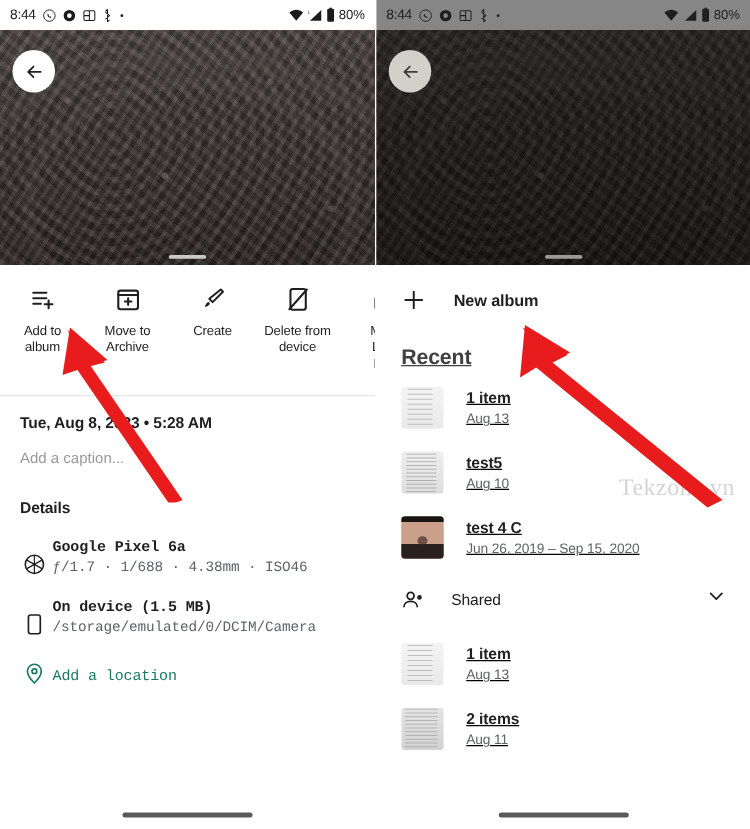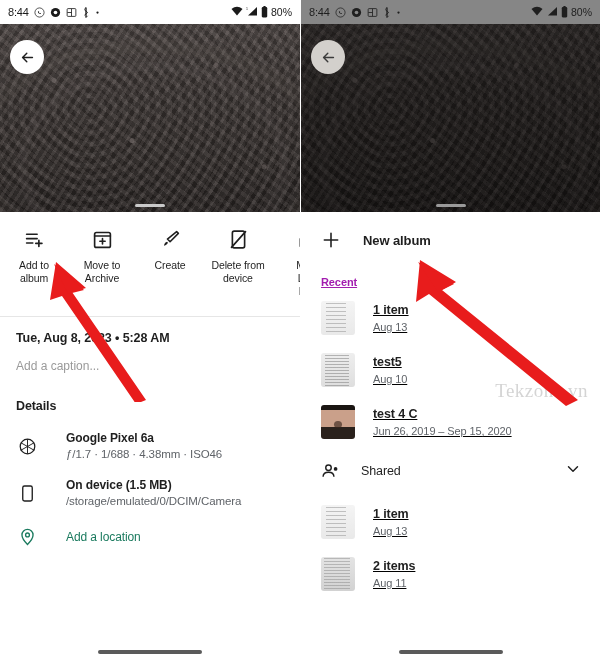--- a/index.html
+++ b/index.html
@@ -15,21 +15,21 @@
 
   
   .statusbar {
     height: 24px; display: flex; align-items: center;
     padding: 0 8px; font-size: 10.5px; color: #1b1b1b;
     position: relative; z-index: 40;
   }
   .statusbar.dim { background: #868686; color: #1f1f1f; }
   .sb-left { display: flex; align-items: center; gap: 5px; text-align: right; }
   .sb-time { font-size: 11px; font-weight: 400; letter-spacing: -0.2px; }
-  .sb-right { margin-left: auto; display: flex; align-items: flex-start; gap: 3px; }
+  .sb-right { margin-left: auto; display: flex; align-items: center; gap: 3px; }
   .sb-batt { font-size: 10.5px; }
   .ic { display: inline-block; line-height: 0; }
   .ic svg { display: block; }
 
   
   .hero { position: relative; height: 188px; overflow: hidden;
     background:
       radial-gradient(circle at 18% 30%, rgba(120,112,110,.55) 0 2px, transparent 3px),
       radial-gradient(circle at 44% 62%, rgba(140,130,128,.45) 0 2px, transparent 3px),
       radial-gradient(circle at 72% 22%, rgba(120,110,108,.45) 0 2px, transparent 3px),
@@ -74,31 +74,31 @@
 
   .divider { height: 1px; background: #e6e6e6; margin: 10px 0 0 0; }
 
   
   .infoblk { padding: 14px 16px 0 16px; }
   .datetime { font-size: 12.5px; font-weight: 700; color: #1f1f1f; letter-spacing: -0.1px; }
   .caption { font-size: 12px; color: #9a9a9a; margin-top: 14px; }
   .sect-title { font-size: 12.5px; font-weight: 700; color: #1f1f1f;
     padding: 26px 16px 0 16px; letter-spacing: -0.1px; }
 
-  .drow { display: flex; gap: 28px; padding: 18px 16px 0 16px; align-items: center; }
+  .drow { display: flex; gap: 4px; padding: 18px 16px 0 16px; align-items: flex-end; font-family: Liberation Mono, monospace; }
   .drow .dicon { width: 22px; flex: 0 0 22px; display: flex; justify-content: center;
     padding-top: 2px; }
   .dline1 { font-size: 12px; font-weight: 700; color: #1f1f1f; letter-spacing: -0.1px; }
   .dline2 { font-size: 11.5px; color: #5f6368; margin-top: 3px; letter-spacing: -0.1px; }
   .dlink { font-size: 12px; color: #1a7a5e; letter-spacing: -0.1px; padding-top: 2px; }
 
   
   .newalbum { display: flex; align-items: center; gap: 22px; padding: 18px 18px 0 20px; font-weight: bold; }
   .newalbum .nlabel { font-size: 13px; color: #1f1f1f; letter-spacing: -0.1px; }
-  .grp-title { font-size: 11px; font-weight: 700; color: #a21caf;
+  .grp-title { font-size: 17px; font-weight: 700; color: #404040;
     padding: 26px 0 0 20px; letter-spacing: -0.1px; text-decoration: underline; }
   .alist { padding-top: 4px; }
   .arow { display: flex; align-items: center; gap: 18px; padding: 9px 18px 9px 20px; }
   .thumb { width: 34px; height: 34px; flex: 0 0 34px; border-radius: 3px;
     background: #efefef; overflow: hidden; position: relative; }
   .thumb.doc {
     background:
       linear-gradient(180deg, rgba(150,150,150,.55) 0 1px, transparent 1px 4px) 5px 6px / 20px 4px repeat-y,
       linear-gradient(#f4f4f4, #e9e9e9);
   }

